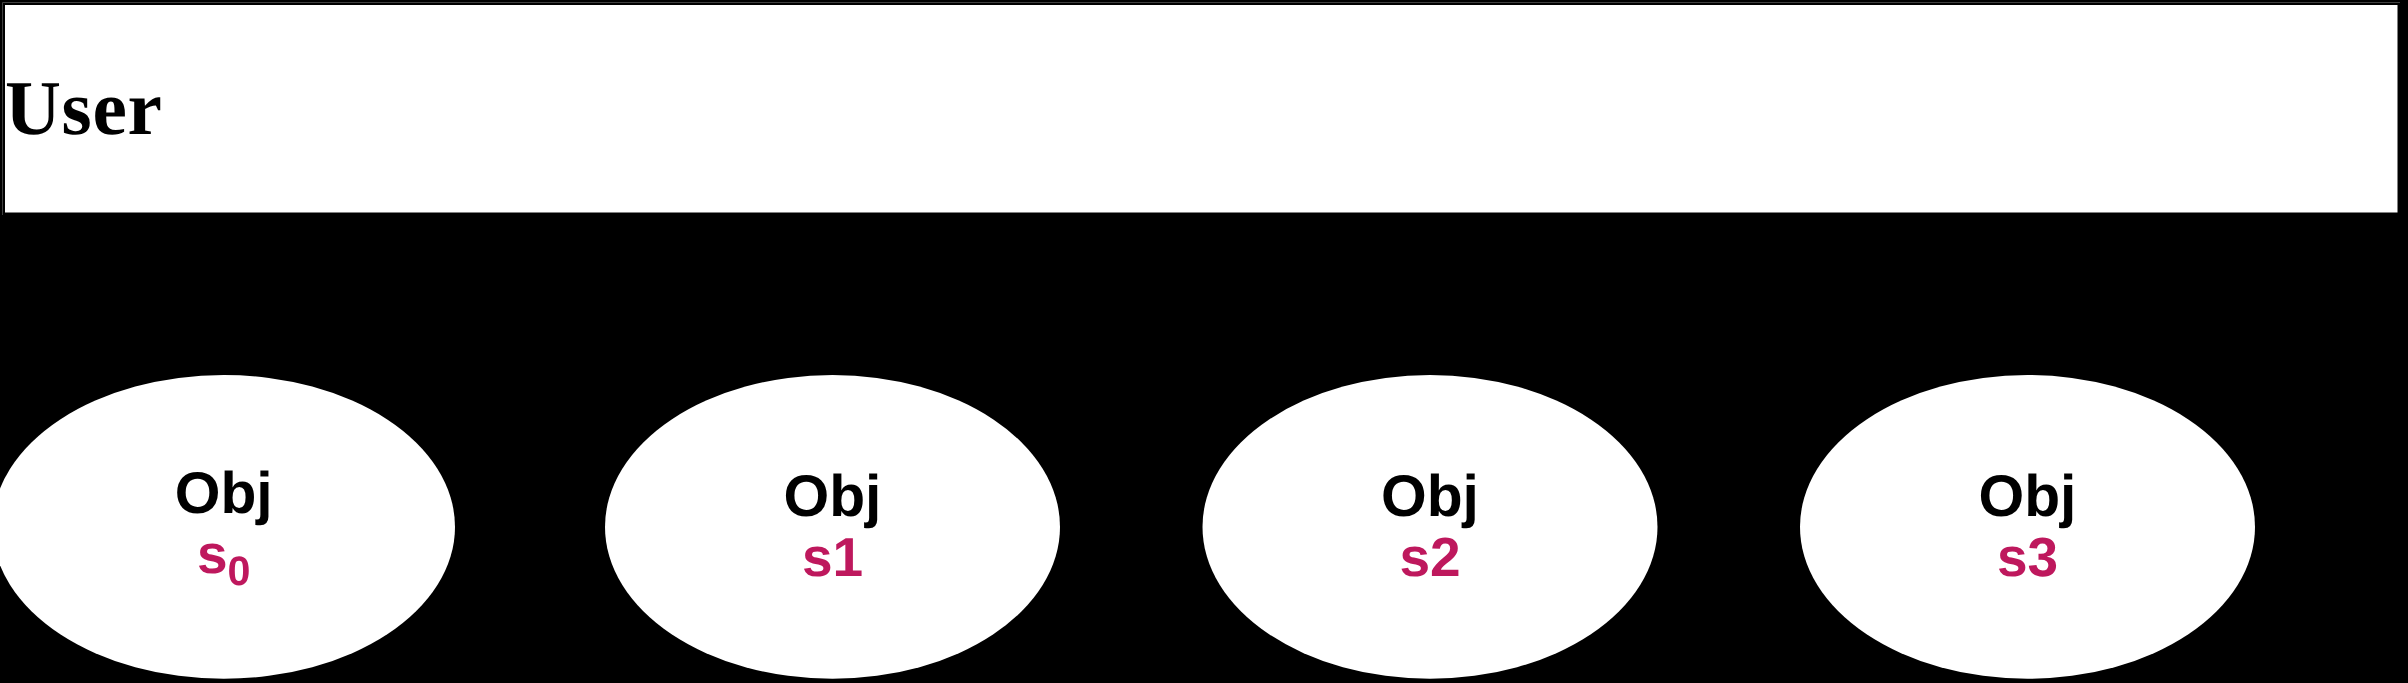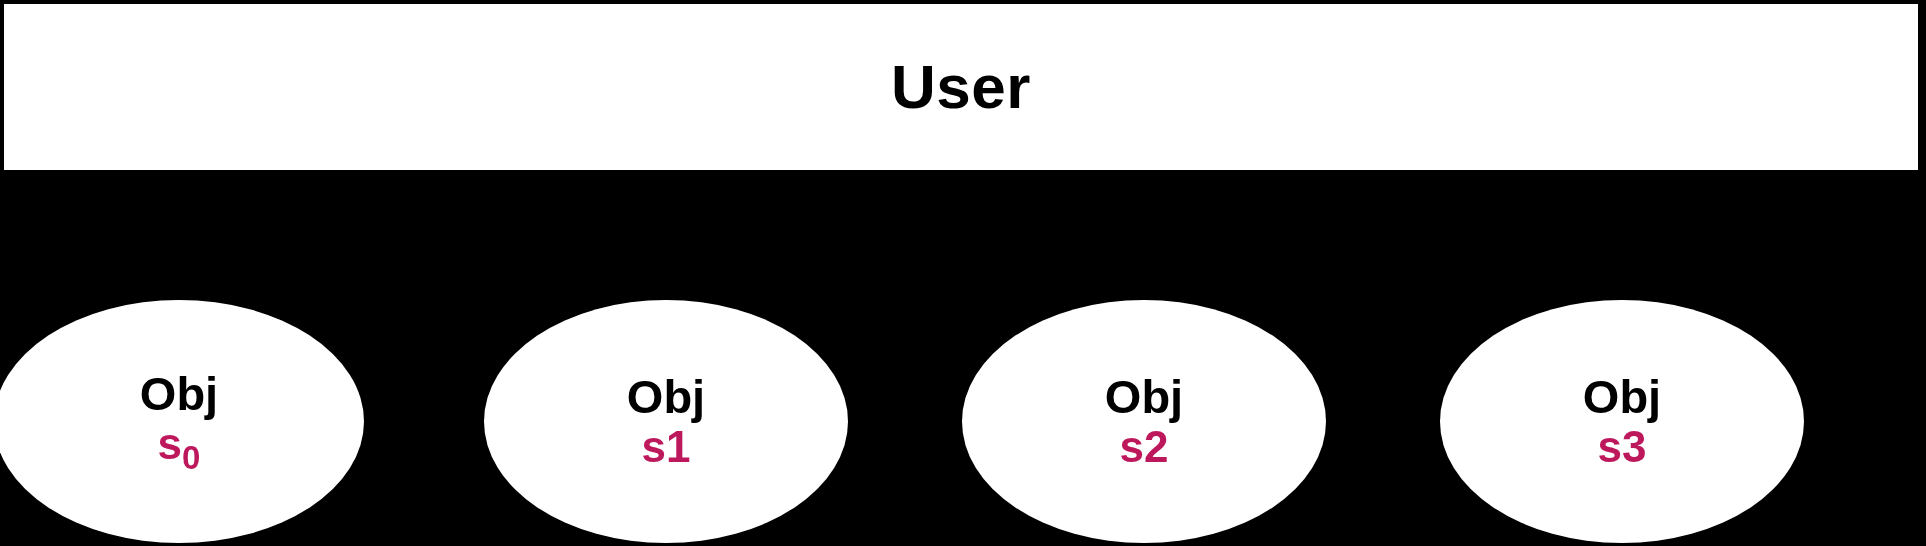--- a/index.html
+++ b/index.html
@@ -22,21 +22,22 @@
     position: absolute;
     left: 2px;
     top: 2px;
     width: 1918px;
     height: 170px;
     background: #ffffff;
     border: 2px solid #000000;
     box-sizing: border-box;
     display: flex;
     align-items: center;
-    justify-content: center;
+    justify-content: flex-start;
+    font-family: Liberation Serif, serif;
   }
   .user-label {
     font-size: 62px;
     font-weight: 700;
     color: #000000;
     line-height: 1;
     letter-spacing: 0.5px;
   }
 
   

